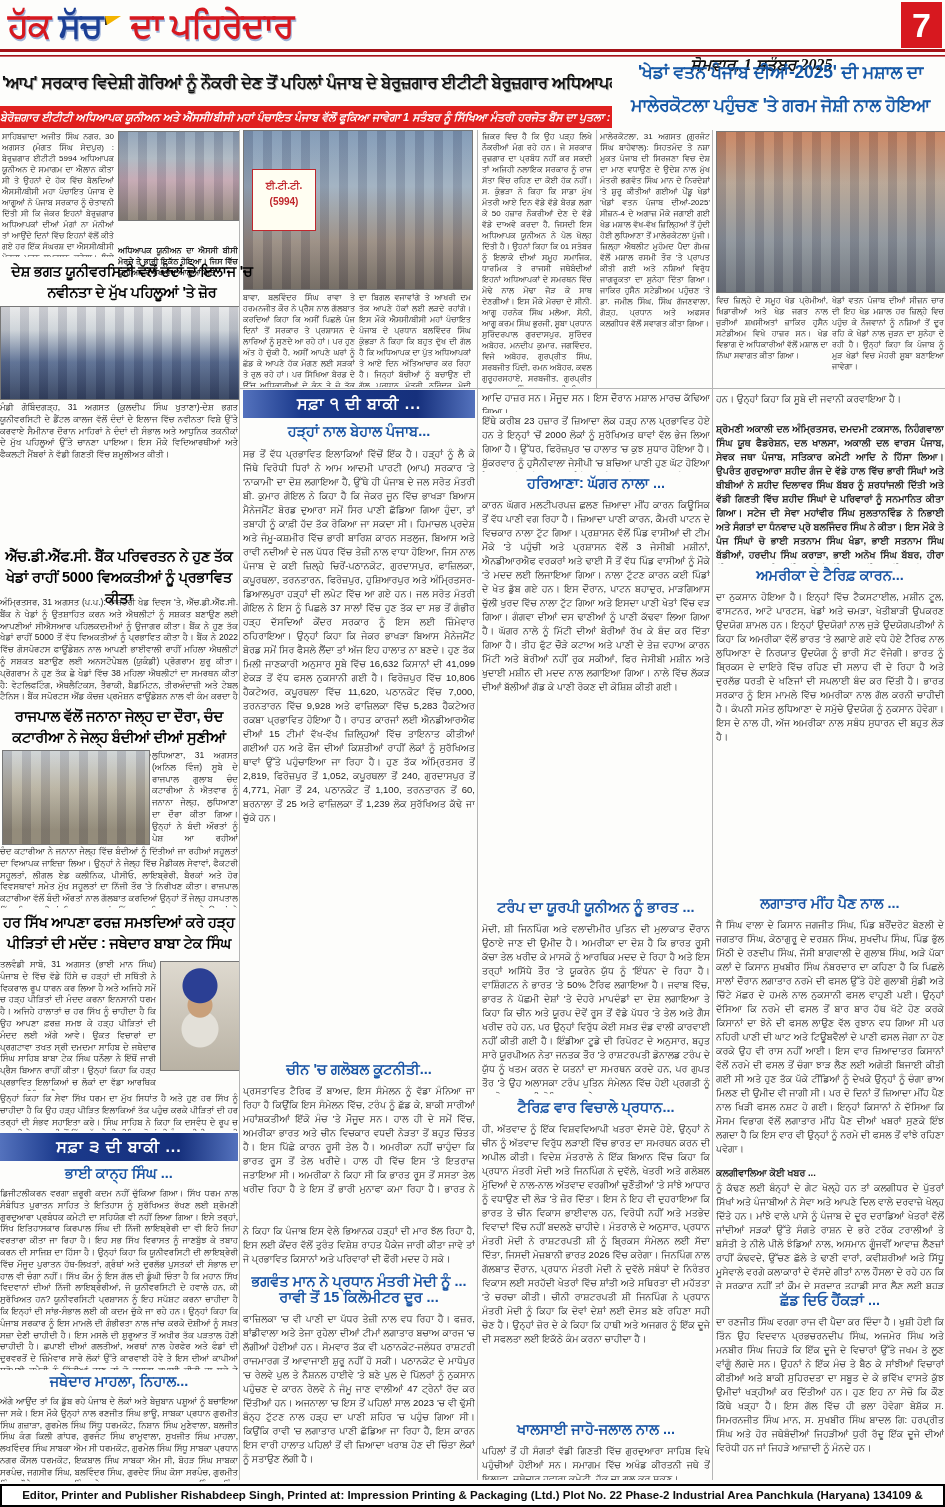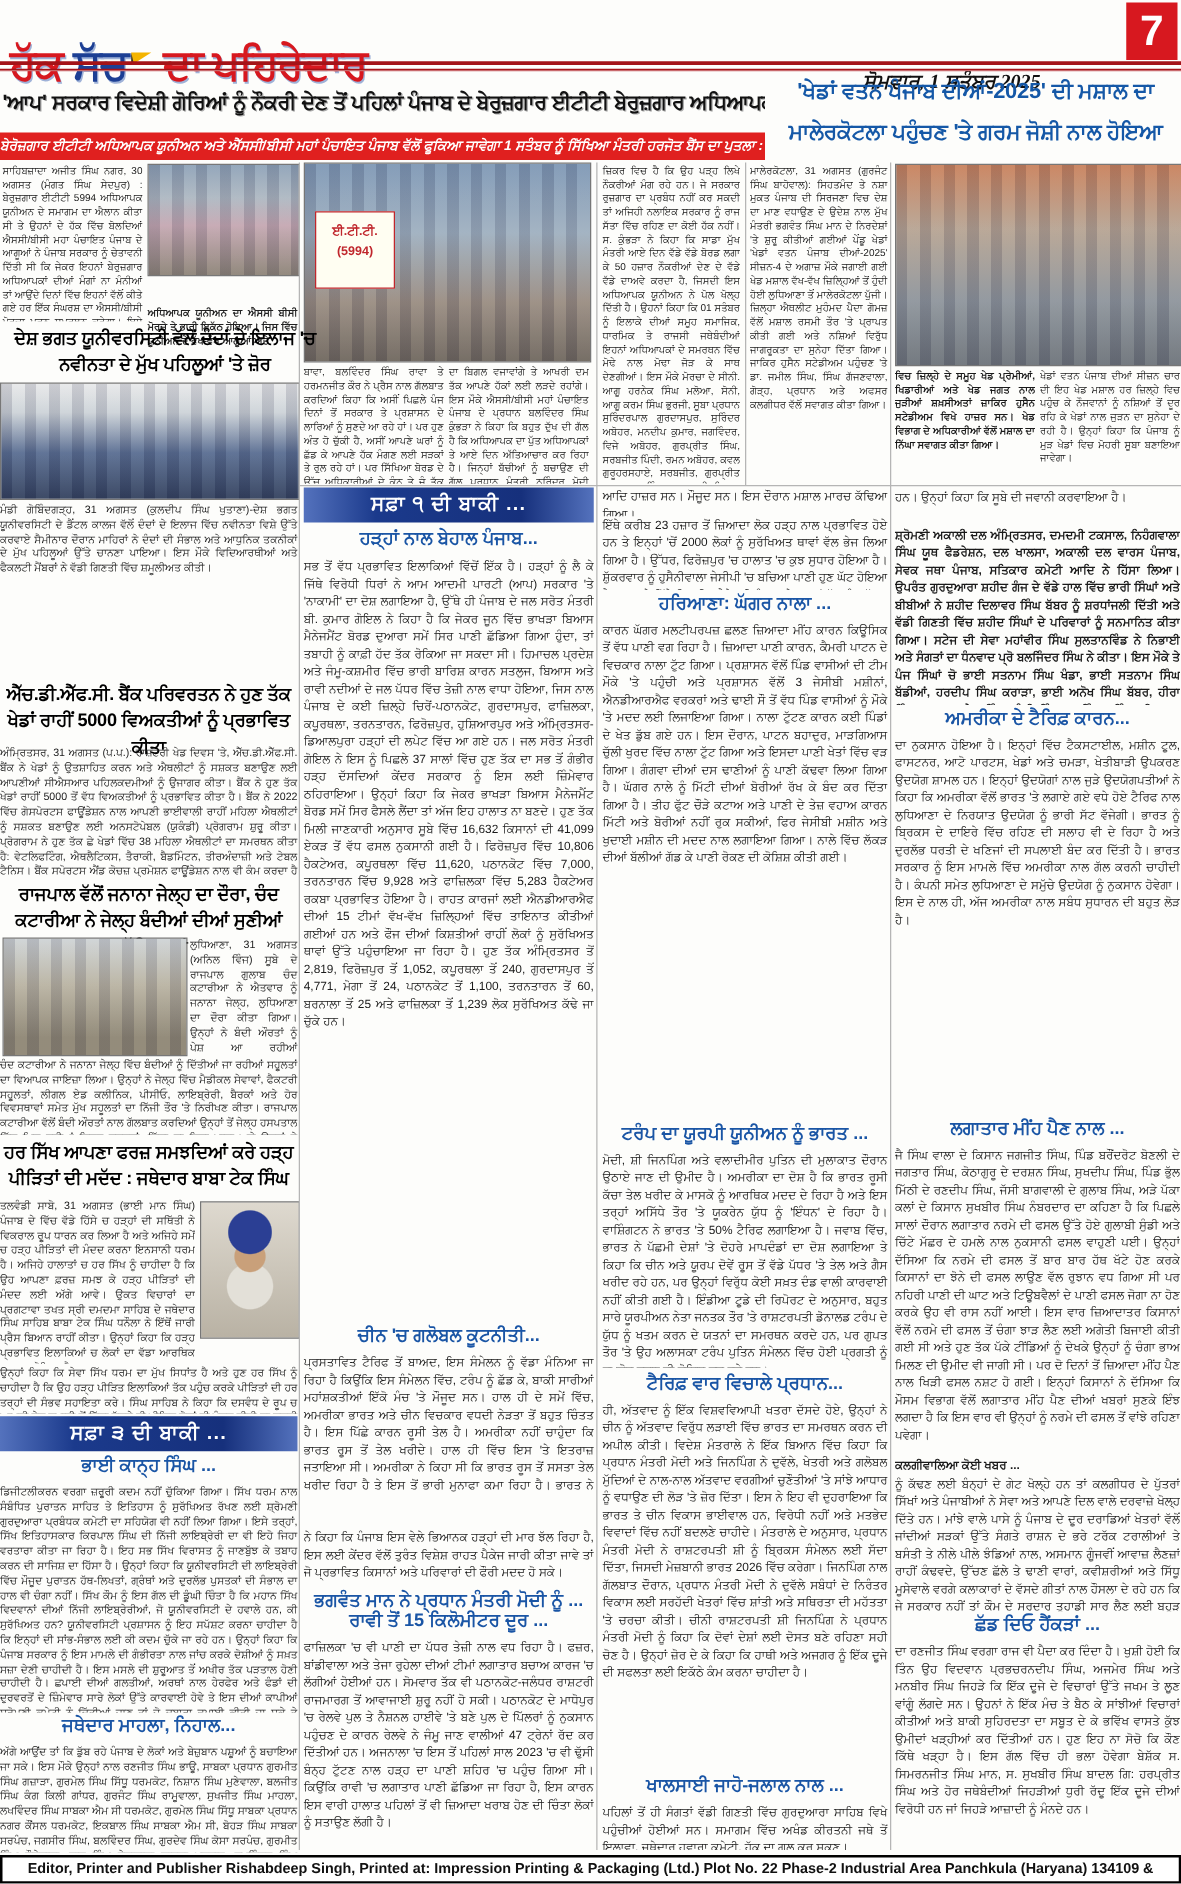--- a/index.html
+++ b/index.html
@@ -54,21 +54,21 @@
   .vl{width:1px;background:#b5b5b5;}
   .hl{height:1px;background:#b5b5b5;}
   
   .imprint{border:2px solid #000;background:#fff;font-weight:bold;font-size:11.5px;text-align:center;line-height:19px;}
 </style>
 </head>
 <body>
 
 <div class="page">
 
-  <div class="abs logo" style="left:8px;top:2px;margin-top:27px;">
+  <div class="abs logo" style="left:8px;top:2px;">
     <span class="r">ਹੱਕ</span>
     <span class="b">ਸੱਚ</span><span class="flag"></span>
     <span class="r">ਦਾ</span>
     <span class="r">ਪਹਿਰੇਦਾਰ</span>
   </div>
   <div class="abs dateline" style="left:690px;top:16px;">ਸੋਮਵਾਰ, 1 ਸਤੰਬਰ 2025</div>
   <div class="abs pagebox" style="left:901px;top:2px;width:41px;height:46px;">7</div>
   <div class="abs redrules" style="left:0;top:49px;width:945px;"></div>
   <div class="abs redrules2" style="left:0;top:56px;width:945px;height:0;"></div>
 
@@ -89,21 +89,21 @@
   <div class="abs txt-s" style="left:243px;top:292px;width:112px;height:95px;">ਬਾਵਾ, ਬਲਵਿੰਦਰ ਸਿੰਘ ਰਾਵਾ ਤੇ ਹਰਮਨਜੀਤ ਕੌਰ ਨੇ ਪ੍ਰੈਸ ਨਾਲ ਗੱਲਬਾਤ ਕਰਦਿਆਂ ਕਿਹਾ ਕਿ ਅਸੀਂ ਪਿਛਲੇ ਪੰਜ ਦਿਨਾਂ ਤੋਂ ਸਰਕਾਰ ਤੇ ਪ੍ਰਸ਼ਾਸਨ ਦੇ ਲਾਰਿਆਂ ਨੂੰ ਸੁਣਦੇ ਆ ਰਹੇ ਹਾਂ। ਪਰ ਹੁਣ ਅੰਤ ਹੋ ਚੁੱਕੀ ਹੈ, ਅਸੀਂ ਆਪਣੇ ਘਰਾਂ ਨੂੰ ਛੱਡ ਕੇ ਆਪਣੇ ਹੱਕ ਮੰਗਣ ਲਈ ਸੜਕਾਂ ਤੇ ਰੁਲ ਰਹੇ ਹਾਂ। ਪਰ ਸਿੱਖਿਆ ਬੋਰਡ ਦੇ ਉੱਚ ਅਧਿਕਾਰੀਆਂ ਦੇ ਕੰਨ ਤੇ ਜੂੰ ਤੱਕ ਨਹੀਂ ਸਰਕ ਰਹੀ। ਹੁਣ ਹੋਰ ਇੰਤਜ਼ਾਰ ਕਰਨਾ ਬਹੁਤ ਮੁਸ਼ਕਿਲ ਹੈ। ਇਸ ਲਈ ਅਸੀਂ ਤਿੱਖਾ ਸੰਘਰਸ਼ ਵਿੱਢਣ ਦਾ ਐਲਾਨ ਕਰਦੇ ਹਾਂ।</div>
   <div class="abs txt-s" style="left:359px;top:292px;width:112px;height:95px;">ਦਾ ਬਿਗਲ ਵਜਾਵਾਂਗੇ ਤੇ ਆਖਰੀ ਦਮ ਤੱਕ ਆਪਣੇ ਹੱਕਾਂ ਲਈ ਲੜਦੇ ਰਹਾਂਗੇ। ਇਸ ਮੌਕੇ ਐਸਸੀ/ਬੀਸੀ ਮਹਾਂ ਪੰਚਾਇਤ ਪੰਜਾਬ ਦੇ ਪ੍ਰਧਾਨ ਬਲਵਿੰਦਰ ਸਿੰਘ ਕੁੰਭੜਾ ਨੇ ਕਿਹਾ ਕਿ ਬਹੁਤ ਦੁੱਖ ਦੀ ਗੱਲ ਹੈ ਕਿ ਅਧਿਆਪਕ ਦਾ ਪੁੱਤ ਅਧਿਆਪਕਾਂ ਤੇ ਆਏ ਦਿਨ ਅੱਤਿਆਚਾਰ ਕਰ ਰਿਹਾ ਹੈ। ਜਿਨ੍ਹਾਂ ਬੱਚੀਆਂ ਨੂੰ ਬਚਾਉਣ ਦੀ ਗੱਲ ਪ੍ਰਧਾਨ ਮੰਤਰੀ ਨਰਿੰਦਰ ਮੋਦੀ ਕਰਦੇ ਹਨ, ਇਹ ਮੁੱਖ ਮੰਤਰੀ ਪੰਜਾਬ ਭਗਵੰਤ ਮਾਨ ਦੇ ਕਾਰਜਕਾਲ ਵਿੱਚ ਉਹਨਾਂ ਬੱਚੀਆਂ ਦੀਆਂ ਗੁੱਤਾਂ ਪੁੱਟੀਆਂ ਜਾਂਦੀਆਂ ਹਨ।</div>
   <div class="abs txt-s" style="left:482px;top:131px;width:110px;height:256px;">ਜ਼ਿਕਰ ਵਿਚ ਹੈ ਕਿ ਉਹ ਪੜ੍ਹ ਲਿਖੇ ਨੌਕਰੀਆਂ ਮੰਗ ਰਹੇ ਹਨ। ਜੇ ਸਰਕਾਰ ਰੁਜ਼ਗਾਰ ਦਾ ਪ੍ਰਬੰਧ ਨਹੀਂ ਕਰ ਸਕਦੀ ਤਾਂ ਅਜਿਹੀ ਨਲਾਇਕ ਸਰਕਾਰ ਨੂੰ ਰਾਜ ਸੱਤਾ ਵਿੱਚ ਰਹਿਣ ਦਾ ਕੋਈ ਹੱਕ ਨਹੀਂ। ਸ. ਕੁੰਭੜਾ ਨੇ ਕਿਹਾ ਕਿ ਸਾਡਾ ਮੁੱਖ ਮੰਤਰੀ ਆਏ ਦਿਨ ਵੱਡੇ ਵੱਡੇ ਬੋਰਡ ਲਗਾ ਕੇ 50 ਹਜ਼ਾਰ ਨੌਕਰੀਆਂ ਦੇਣ ਦੇ ਵੱਡੇ ਵੱਡੇ ਦਾਅਵੇ ਕਰਦਾ ਹੈ, ਜਿਸਦੀ ਇਸ ਅਧਿਆਪਕ ਯੂਨੀਅਨ ਨੇ ਪੋਲ ਖੋਲ੍ਹ ਦਿੱਤੀ ਹੈ। ਉਹਨਾਂ ਕਿਹਾ ਕਿ 01 ਸਤੰਬਰ ਨੂੰ ਇਲਾਕੇ ਦੀਆਂ ਸਮੂਹ ਸਮਾਜਿਕ, ਧਾਰਮਿਕ ਤੇ ਰਾਜਸੀ ਜਥੇਬੰਦੀਆਂ ਇਹਨਾਂ ਅਧਿਆਪਕਾਂ ਦੇ ਸਮਰਥਨ ਵਿੱਚ ਮੋਢੇ ਨਾਲ ਮੋਢਾ ਜੋੜ ਕੇ ਸਾਥ ਦੇਣਗੀਆਂ। ਇਸ ਮੌਕੇ ਮੋਰਚਾ ਦੇ ਸੀਨੀ. ਆਗੂ ਹਰਨੇਕ ਸਿੰਘ ਮਲੋਆ, ਸੋਨੀ, ਆਗੂ ਕਰਮ ਸਿੰਘ ਭੁਰਜੀ, ਸੂਬਾ ਪ੍ਰਧਾਨ ਸੁਰਿੰਦਰਪਾਲ ਗੁਰਦਾਸਪੁਰ, ਸੁਰਿੰਦਰ ਅਬੋਹਰ, ਮਨਦੀਪ ਕੁਮਾਰ, ਜਗਵਿੰਦਰ, ਵਿਜੇ ਅਬੋਹਰ, ਗੁਰਪ੍ਰੀਤ ਸਿੰਘ, ਸਰਬਜੀਤ ਪਿੰਦੀ, ਰਮਨ ਅਬੋਹਰ, ਕਵਲ ਗੁਰੂਹਰਸਹਾਏ, ਸਰਬਜੀਤ, ਗੁਰਪ੍ਰੀਤ ਬਾਜਵਾ, ਸੁਖਵਿੰਦਰ ਪਾਲ ਸੁਖੀ, ਵਿਸ਼ਾਲ ਕੰਬੋਜ, ਮੀਨੂ ਫਾਜ਼ਿਲਕਾ, ਜਗਪ੍ਰੀਤ ਮਾਨਸਾ, ਪ੍ਰਵੀਨ ਕੌਰ, ਬਲਜੀਤ ਸਿੰਘ ਆਦਿ ਹਾਜ਼ਰ ਸਨ।</div>
 
   <div class="abs storyhead" style="left:0;top:261px;width:264px;height:42px;">ਦੇਸ਼ ਭਗਤ ਯੂਨੀਵਰਸਿਟੀ ਵੱਲੋਂ ਦੰਦਾਂ ਦੇ ਇਲਾਜ 'ਚ ਨਵੀਨਤਾ ਦੇ ਮੁੱਖ ਪਹਿਲੂਆਂ 'ਤੇ ਜ਼ੋਰ</div>
   <div class="photo ph-dental" style="left:0;top:306px;width:238px;height:92px;"></div>
   <div class="abs txt-m" style="left:0;top:402px;width:238px;height:140px;">ਮੰਡੀ ਗੋਬਿੰਦਗੜ੍ਹ, 31 ਅਗਸਤ (ਕੁਲਦੀਪ ਸਿੰਘ ਖੁਤਾਣਾ)-ਦੇਸ਼ ਭਗਤ ਯੂਨੀਵਰਸਿਟੀ ਦੇ ਡੈਂਟਲ ਕਾਲਜ ਵੱਲੋਂ ਦੰਦਾਂ ਦੇ ਇਲਾਜ ਵਿੱਚ ਨਵੀਨਤਾ ਵਿਸ਼ੇ ਉੱਤੇ ਕਰਵਾਏ ਸੈਮੀਨਾਰ ਦੌਰਾਨ ਮਾਹਿਰਾਂ ਨੇ ਦੰਦਾਂ ਦੀ ਸੰਭਾਲ ਅਤੇ ਆਧੁਨਿਕ ਤਕਨੀਕਾਂ ਦੇ ਮੁੱਖ ਪਹਿਲੂਆਂ ਉੱਤੇ ਚਾਨਣਾ ਪਾਇਆ। ਇਸ ਮੌਕੇ ਵਿਦਿਆਰਥੀਆਂ ਅਤੇ ਫੈਕਲਟੀ ਮੈਂਬਰਾਂ ਨੇ ਵੱਡੀ ਗਿਣਤੀ ਵਿੱਚ ਸ਼ਮੂਲੀਅਤ ਕੀਤੀ।</div>
 
   <div class="abs txt-s" style="left:600px;top:131px;width:110px;height:256px;">ਮਾਲੇਰਕੋਟਲਾ, 31 ਅਗਸਤ (ਗੁਰਜੰਟ ਸਿੰਘ ਬਾਹੋਵਾਲ): ਸਿਹਤਮੰਦ ਤੇ ਨਸ਼ਾ ਮੁਕਤ ਪੰਜਾਬ ਦੀ ਸਿਰਜਣਾ ਵਿਚ ਦੇਸ਼ ਦਾ ਮਾਣ ਵਧਾਉਣ ਦੇ ਉਦੇਸ਼ ਨਾਲ ਮੁੱਖ ਮੰਤਰੀ ਭਗਵੰਤ ਸਿੰਘ ਮਾਨ ਦੇ ਨਿਰਦੇਸ਼ਾਂ 'ਤੇ ਸ਼ੁਰੂ ਕੀਤੀਆਂ ਗਈਆਂ ਪੇਂਡੂ ਖੇਡਾਂ 'ਖੇਡਾਂ ਵਤਨ ਪੰਜਾਬ ਦੀਆਂ-2025' ਸੀਜ਼ਨ-4 ਦੇ ਅਗਾਜ਼ ਮੌਕੇ ਜਗਾਈ ਗਈ ਖੇਡ ਮਸ਼ਾਲ ਵੱਖ-ਵੱਖ ਜ਼ਿਲ੍ਹਿਆਂ ਤੋਂ ਹੁੰਦੀ ਹੋਈ ਲੁਧਿਆਣਾ ਤੋਂ ਮਾਲੇਰਕੋਟਲਾ ਪੁੱਜੀ। ਜ਼ਿਲ੍ਹਾ ਐਥਲੀਟ ਮੁਹੰਮਦ ਪੈਦਾ ਗੋਮਜ਼ ਵੱਲੋਂ ਮਸ਼ਾਲ ਰਸਮੀ ਤੌਰ 'ਤੇ ਪ੍ਰਾਪਤ ਕੀਤੀ ਗਈ ਅਤੇ ਨਸ਼ਿਆਂ ਵਿਰੁੱਧ ਜਾਗਰੂਕਤਾ ਦਾ ਸੁਨੇਹਾ ਦਿੱਤਾ ਗਿਆ। ਜਾਕਿਰ ਹੁਸੈਨ ਸਟੇਡੀਅਮ ਪਹੁੰਚਣ 'ਤੇ ਡਾ. ਜਮੀਲ ਸਿੰਘ, ਸਿੰਘ ਗੱਜਣਵਾਲਾ, ਗੋੜ੍ਹ, ਪ੍ਰਧਾਨ ਅਤੇ ਅਫਸਰ ਕਲਗੀਧਰ ਵੱਲੋਂ ਸਵਾਗਤ ਕੀਤਾ ਗਿਆ।</div>
   <div class="photo ph-khedan" style="left:716px;top:131px;width:228px;height:160px;"></div>
-  <div class="abs txt-s" style="left:716px;top:295px;width:112px;height:92px;font-weight:bold;">ਵਿਚ ਜ਼ਿਲ੍ਹੇ ਦੇ ਸਮੂਹ ਖੇਡ ਪ੍ਰੇਮੀਆਂ, ਖਿਡਾਰੀਆਂ ਅਤੇ ਖੇਡ ਜਗਤ ਨਾਲ ਜੁੜੀਆਂ ਸ਼ਖ਼ਸੀਅਤਾਂ ਜ਼ਾਕਿਰ ਹੁਸੈਨ ਸਟੇਡੀਅਮ ਵਿਖੇ ਹਾਜ਼ਰ ਸਨ। ਖੇਡ ਵਿਭਾਗ ਦੇ ਅਧਿਕਾਰੀਆਂ ਵੱਲੋਂ ਮਸ਼ਾਲ ਦਾ ਨਿੱਘਾ ਸਵਾਗਤ ਕੀਤਾ ਗਿਆ।</div>
+  <div class="abs txt-s" style="left:716px;top:295px;width:112px;height:92px;">ਵਿਚ ਜ਼ਿਲ੍ਹੇ ਦੇ ਸਮੂਹ ਖੇਡ ਪ੍ਰੇਮੀਆਂ, ਖਿਡਾਰੀਆਂ ਅਤੇ ਖੇਡ ਜਗਤ ਨਾਲ ਜੁੜੀਆਂ ਸ਼ਖ਼ਸੀਅਤਾਂ ਜ਼ਾਕਿਰ ਹੁਸੈਨ ਸਟੇਡੀਅਮ ਵਿਖੇ ਹਾਜ਼ਰ ਸਨ। ਖੇਡ ਵਿਭਾਗ ਦੇ ਅਧਿਕਾਰੀਆਂ ਵੱਲੋਂ ਮਸ਼ਾਲ ਦਾ ਨਿੱਘਾ ਸਵਾਗਤ ਕੀਤਾ ਗਿਆ।</div>
   <div class="abs txt-s" style="left:832px;top:295px;width:112px;height:92px;">ਖੇਡਾਂ ਵਤਨ ਪੰਜਾਬ ਦੀਆਂ ਸੀਜ਼ਨ ਚਾਰ ਦੀ ਇਹ ਖੇਡ ਮਸ਼ਾਲ ਹਰ ਜ਼ਿਲ੍ਹੇ ਵਿਚ ਪਹੁੰਚ ਕੇ ਨੌਜਵਾਨਾਂ ਨੂੰ ਨਸ਼ਿਆਂ ਤੋਂ ਦੂਰ ਰਹਿ ਕੇ ਖੇਡਾਂ ਨਾਲ ਜੁੜਨ ਦਾ ਸੁਨੇਹਾ ਦੇ ਰਹੀ ਹੈ। ਉਨ੍ਹਾਂ ਕਿਹਾ ਕਿ ਪੰਜਾਬ ਨੂੰ ਮੁੜ ਖੇਡਾਂ ਵਿਚ ਮੋਹਰੀ ਸੂਬਾ ਬਣਾਇਆ ਜਾਵੇਗਾ।</div>
 
   <div class="abs storyhead" style="left:0;top:546px;width:238px;height:48px;">ਐੱਚ.ਡੀ.ਐੱਫ.ਸੀ. ਬੈਂਕ ਪਰਿਵਰਤਨ ਨੇ ਹੁਣ ਤੱਕ ਖੇਡਾਂ ਰਾਹੀਂ 5000 ਵਿਅਕਤੀਆਂ ਨੂੰ ਪ੍ਰਭਾਵਿਤ ਕੀਤਾ</div>
   <div class="abs txt-m" style="left:0;top:597px;width:238px;height:106px;">ਅੰਮ੍ਰਿਤਸਰ, 31 ਅਗਸਤ (ਪ.ਪ.): ਰਾਸ਼ਟਰੀ ਖੇਡ ਦਿਵਸ 'ਤੇ, ਐੱਚ.ਡੀ.ਐੱਫ.ਸੀ. ਬੈਂਕ ਨੇ ਖੇਡਾਂ ਨੂੰ ਉਤਸ਼ਾਹਿਤ ਕਰਨ ਅਤੇ ਐਥਲੀਟਾਂ ਨੂੰ ਸਸ਼ਕਤ ਬਣਾਉਣ ਲਈ ਆਪਣੀਆਂ ਸੀਐਸਆਰ ਪਹਿਲਕਦਮੀਆਂ ਨੂੰ ਉਜਾਗਰ ਕੀਤਾ। ਬੈਂਕ ਨੇ ਹੁਣ ਤੱਕ ਖੇਡਾਂ ਰਾਹੀਂ 5000 ਤੋਂ ਵੱਧ ਵਿਅਕਤੀਆਂ ਨੂੰ ਪ੍ਰਭਾਵਿਤ ਕੀਤਾ ਹੈ। ਬੈਂਕ ਨੇ 2022 ਵਿੱਚ ਗੋਸਪੋਰਟਸ ਫਾਊਂਡੇਸ਼ਨ ਨਾਲ ਆਪਣੀ ਭਾਈਵਾਲੀ ਰਾਹੀਂ ਮਹਿਲਾ ਐਥਲੀਟਾਂ ਨੂੰ ਸਸ਼ਕਤ ਬਣਾਉਣ ਲਈ ਅਨਸਟੋਪੇਬਲ (ਯੁਕੰਡੀ) ਪ੍ਰੋਗਰਾਮ ਸ਼ੁਰੂ ਕੀਤਾ। ਪ੍ਰੋਗਰਾਮ ਨੇ ਹੁਣ ਤੱਕ ਛੇ ਖੇਡਾਂ ਵਿੱਚ 38 ਮਹਿਲਾ ਐਥਲੀਟਾਂ ਦਾ ਸਮਰਥਨ ਕੀਤਾ ਹੈ: ਵੇਟਲਿਫਟਿੰਗ, ਐਥਲੈਟਿਕਸ, ਤੈਰਾਕੀ, ਬੈਡਮਿੰਟਨ, ਤੀਰਅੰਦਾਜ਼ੀ ਅਤੇ ਟੇਬਲ ਟੈਨਿਸ। ਬੈਂਕ ਸਪੋਰਟਸ ਐਂਡ ਕੋਚਜ਼ ਪ੍ਰਮੋਸ਼ਨ ਫਾਊਂਡੇਸ਼ਨ ਨਾਲ ਵੀ ਕੰਮ ਕਰਦਾ ਹੈ ਤਾਂ ਜੋ ਵਿੱਤ, ਉਪਕਰਣ ਅਤੇ ਖੇਡ ਵਿਗਿਆਨ ਸਮੇਤ ਵੱਖ-ਵੱਖ ਸਿਖਲਾਈ ਅਤੇ ਵਿਕਾਸ ਪ੍ਰੋਗਰਾਮਾਂ ਰਾਹੀਂ ਭਾਰਤੀ ਐਥਲੀਟਾਂ ਦਾ ਸਮਰਥਨ ਕੀਤਾ ਜਾ ਸਕੇ।</div>
 
   <div class="abs storyhead" style="left:0;top:706px;width:238px;height:42px;">ਰਾਜਪਾਲ ਵੱਲੋਂ ਜਨਾਨਾ ਜੇਲ੍ਹ ਦਾ ਦੌਰਾ, ਚੰਦ ਕਟਾਰੀਆ ਨੇ ਜੇਲ੍ਹ ਬੰਦੀਆਂ ਦੀਆਂ ਸੁਣੀਆਂ ਸਮੱਸਿਆਵਾਂ</div>
   <div class="photo ph-jail" style="left:2px;top:750px;width:146px;height:93px;"></div>
   <div class="abs txt-m" style="left:152px;top:750px;width:86px;height:93px;">ਲੁਧਿਆਣਾ, 31 ਅਗਸਤ (ਅਨਿਲ ਵਿੰਜ) ਸੂਬੇ ਦੇ ਰਾਜਪਾਲ ਗੁਲਾਬ ਚੰਦ ਕਟਾਰੀਆ ਨੇ ਐਤਵਾਰ ਨੂੰ ਜਨਾਨਾ ਜੇਲ੍ਹ, ਲੁਧਿਆਣਾ ਦਾ ਦੌਰਾ ਕੀਤਾ ਗਿਆ। ਉਨ੍ਹਾਂ ਨੇ ਬੰਦੀ ਔਰਤਾਂ ਨੂੰ ਪੇਸ਼ ਆ ਰਹੀਆਂ ਸਮੱਸਿਆਵਾਂ ਵੀ ਸੁਣੀਆਂ। ਰਾਜਪਾਲ ਗੁਲਾਬ</div>
   <div class="abs txt-m" style="left:0;top:846px;width:238px;height:62px;">ਚੰਦ ਕਟਾਰੀਆ ਨੇ ਜਨਾਨਾ ਜੇਲ੍ਹ ਵਿੱਚ ਬੰਦੀਆਂ ਨੂੰ ਦਿੱਤੀਆਂ ਜਾ ਰਹੀਆਂ ਸਹੂਲਤਾਂ ਦਾ ਵਿਆਪਕ ਜਾਇਜ਼ਾ ਲਿਆ। ਉਨ੍ਹਾਂ ਨੇ ਜੇਲ੍ਹ ਵਿੱਚ ਮੈਡੀਕਲ ਸੇਵਾਵਾਂ, ਫੈਕਟਰੀ ਸਹੂਲਤਾਂ, ਲੀਗਲ ਏਡ ਕਲੀਨਿਕ, ਪੀਸੀਓ, ਲਾਇਬ੍ਰੇਰੀ, ਬੈਰਕਾਂ ਅਤੇ ਹੋਰ ਵਿਵਸਥਾਵਾਂ ਸਮੇਤ ਮੁੱਖ ਸਹੂਲਤਾਂ ਦਾ ਨਿੱਜੀ ਤੌਰ 'ਤੇ ਨਿਰੀਖਣ ਕੀਤਾ। ਰਾਜਪਾਲ ਕਟਾਰੀਆ ਵੱਲੋਂ ਬੰਦੀ ਔਰਤਾਂ ਨਾਲ ਗੱਲਬਾਤ ਕਰਦਿਆਂ ਉਨ੍ਹਾਂ ਤੋਂ ਜੇਲ੍ਹ ਹਸਪਤਾਲ ਵਿੱਚ ਮਿਲ ਰਹੀਆਂ ਸਿਹਤ ਸਹੂਲਤਾਂ, ਦਿੱਤਾ ਜਾ ਰਿਹਾ ਖਾਣਾ ਅਤੇ ਉਨ੍ਹਾਂ ਦੇ ਅਦਾਲਤਾਂ ਵਿੱਚ ਚੱਲ ਰਹੇ ਕੇਸਾਂ ਬਾਰੇ ਜਾਣਕਾਰੀ ਹਾਸਲ ਕੀਤੀ।</div>
 

